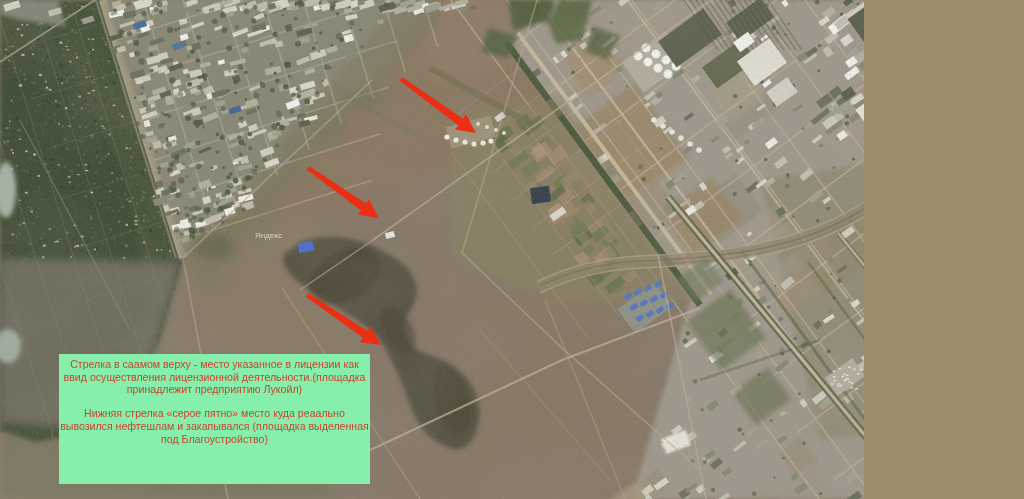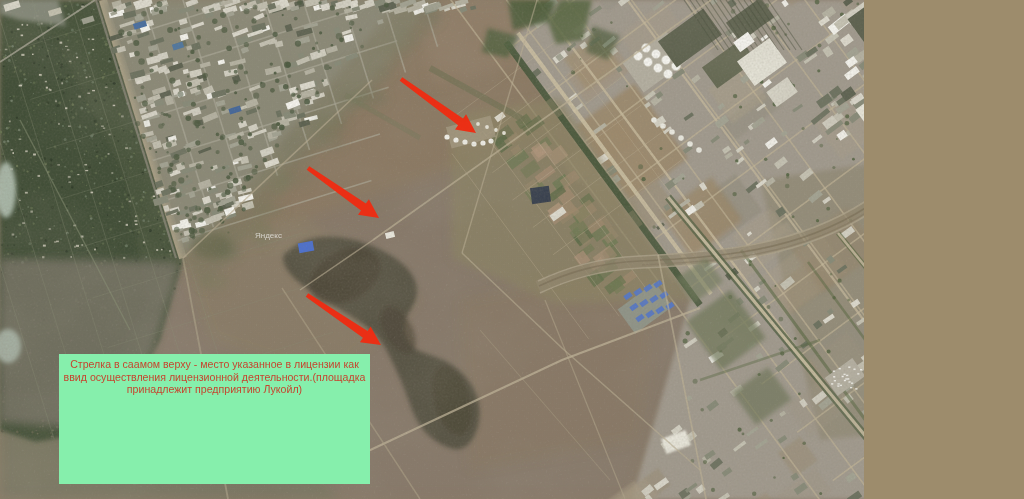--- a/index.html
+++ b/index.html
@@ -2647,13 +2647,14 @@
 
 <polygon points="399.7,80.8 458.1,125.3 455.0,129.6 476.0,133.0 466.1,114.2 463.0,118.5 402.3,77.2" fill="#ee2c12" opacity="0.96"></polygon>
 
 <polygon points="306.7,169.8 361.0,210.5 358.0,214.8 379.0,218.0 368.9,199.3 365.9,203.6 309.3,166.2" fill="#ee2c12" opacity="0.96"></polygon>
 
 <polygon points="305.8,296.8 362.9,337.8 359.9,342.2 381.0,345.0 370.6,326.5 367.6,330.9 308.2,293.2" fill="#ee2c12" opacity="0.96"></polygon>
 </svg>
 
 <div id="panel">
 <p class="first">Стрелка в саамом верху - место указанное в лицензии как<br>ввид осуществления лицензионной деятельности.(площадка<br>принадлежит предприятию Лукойл)</p>
+<p>Нижняя стрелка «серое пятно» место куда реаально<br>вывозился нефтешлам и закапывался (площадка выделенная<br>под Благоустройство)</p>
 </div>
 </div>
 </body></html>

